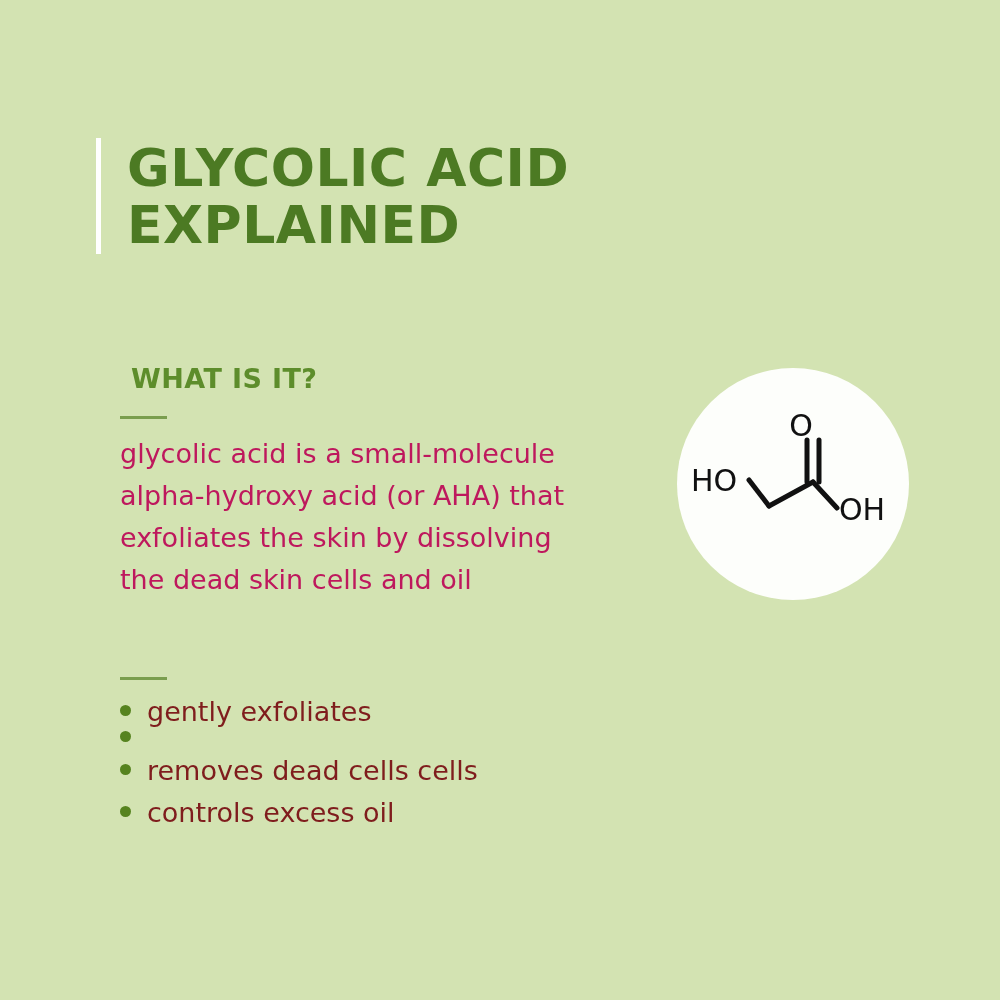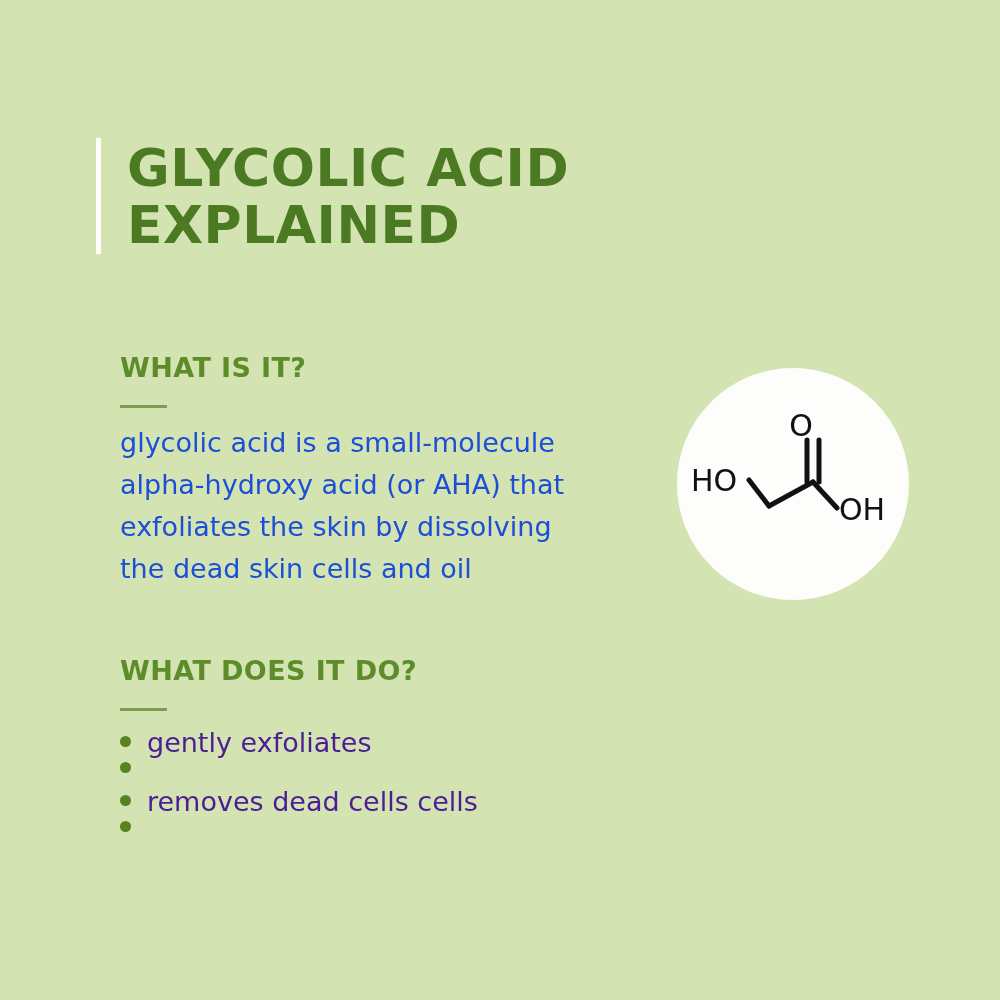--- a/index.html
+++ b/index.html
@@ -50,32 +50,32 @@
   .section {
     position: absolute;
     left: 120px;
   }
   .section-heading {
     color: #5d8d2b;
     font-family: "DejaVu Sans", sans-serif;
     font-weight: bold;
     font-size: 27px;
     letter-spacing: 0.4px;
-    margin: 0;
+    margin: 11px;
   }
   .section-rule {
     width: 47px;
     height: 3px;
     background: #7a9e4e;
     margin-top: 22px;
   }
 
   .body-text {
     margin-top: 14px;
-    color: #1d4ed8;
+    color: #be185d;
     font-family: "DejaVu Sans", sans-serif;
     font-size: 27px;
     line-height: 42px;
     white-space: pre-line;
     max-width: 540px;
   }
 
   
   .bullet-list {
     list-style: none;
@@ -91,21 +91,21 @@
     flex: 0 0 auto;
     width: 11px;
     height: 11px;
     border-radius: 50%;
     background: #56831f;
     margin-right: 16px;
     position: relative;
     top: -5px;
   }
   .bullet-label {
-    color: #4c1d95;
+    color: #7f1d1d;
     font-family: "DejaVu Sans", sans-serif;
     font-size: 27px;
     line-height: 36px;
   }
 
   
   .molecule-circle {
     position: absolute;
     left: 677px;
     top: 368px;
@@ -141,36 +141,36 @@
   <div class="section" style="top:352px;">
     <h2 class="section-heading">WHAT IS IT?</h2>
     <div class="section-rule"></div>
     <p class="body-text">glycolic acid is a small-molecule
 alpha-hydroxy acid (or AHA) that
 exfoliates the skin by dissolving
 the dead skin cells and oil</p>
   </div>
 
   <div class="section" style="top:655px;">
-    <h2 class="section-heading">WHAT DOES IT DO?</h2>
     <div class="section-rule"></div>
     <ul class="bullet-list">
       <li class="bullet-item">
         <span class="bullet-dot"></span>
         <span class="bullet-label">gently exfoliates</span>
       </li>
       <li class="bullet-item">
         <span class="bullet-dot"></span>
       </li>
       <li class="bullet-item">
         <span class="bullet-dot"></span>
         <span class="bullet-label">removes dead cells cells</span>
       </li>
       <li class="bullet-item">
         <span class="bullet-dot"></span>
+        <span class="bullet-label">controls excess oil</span>
       </li>
     </ul>
   </div>
 
   <div class="molecule-circle">
     <svg class="molecule-svg" viewBox="0 0 232 232">
 
       <line x1="72" y1="112" x2="92" y2="138" stroke="#111111" stroke-width="5" stroke-linecap="round"></line>
 
       <line x1="92" y1="138" x2="136" y2="114" stroke="#111111" stroke-width="5" stroke-linecap="round"></line>

